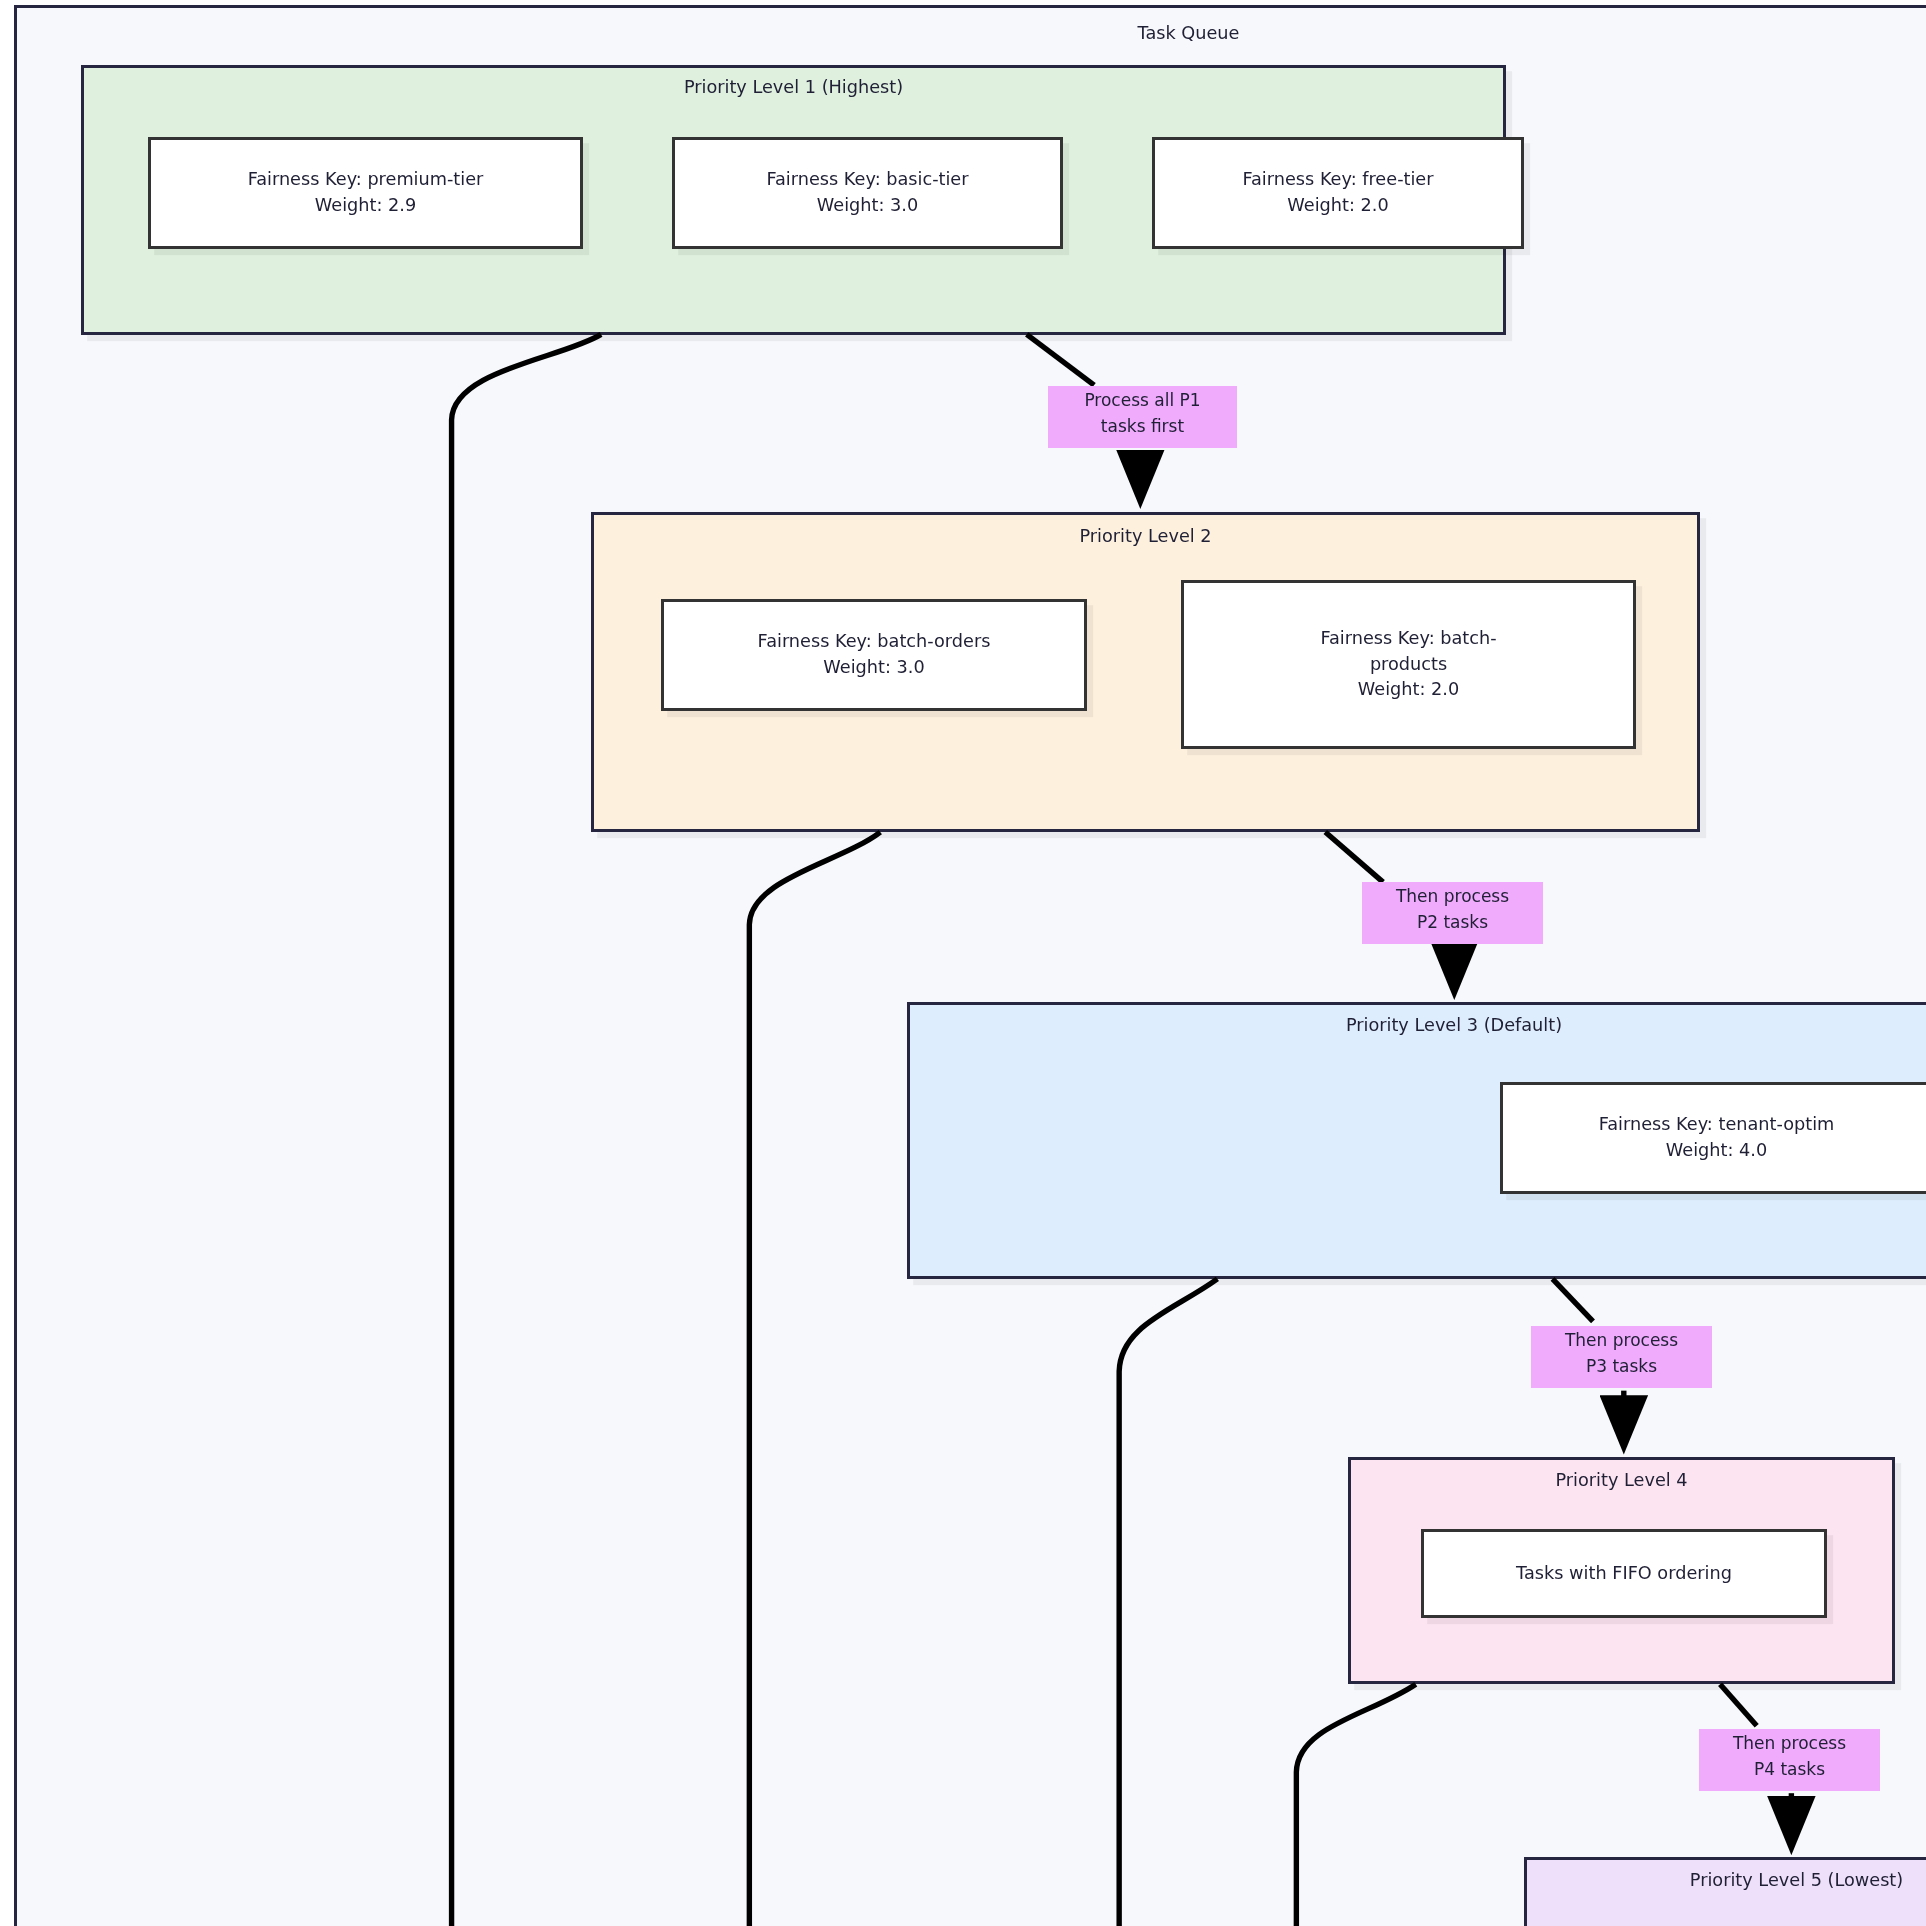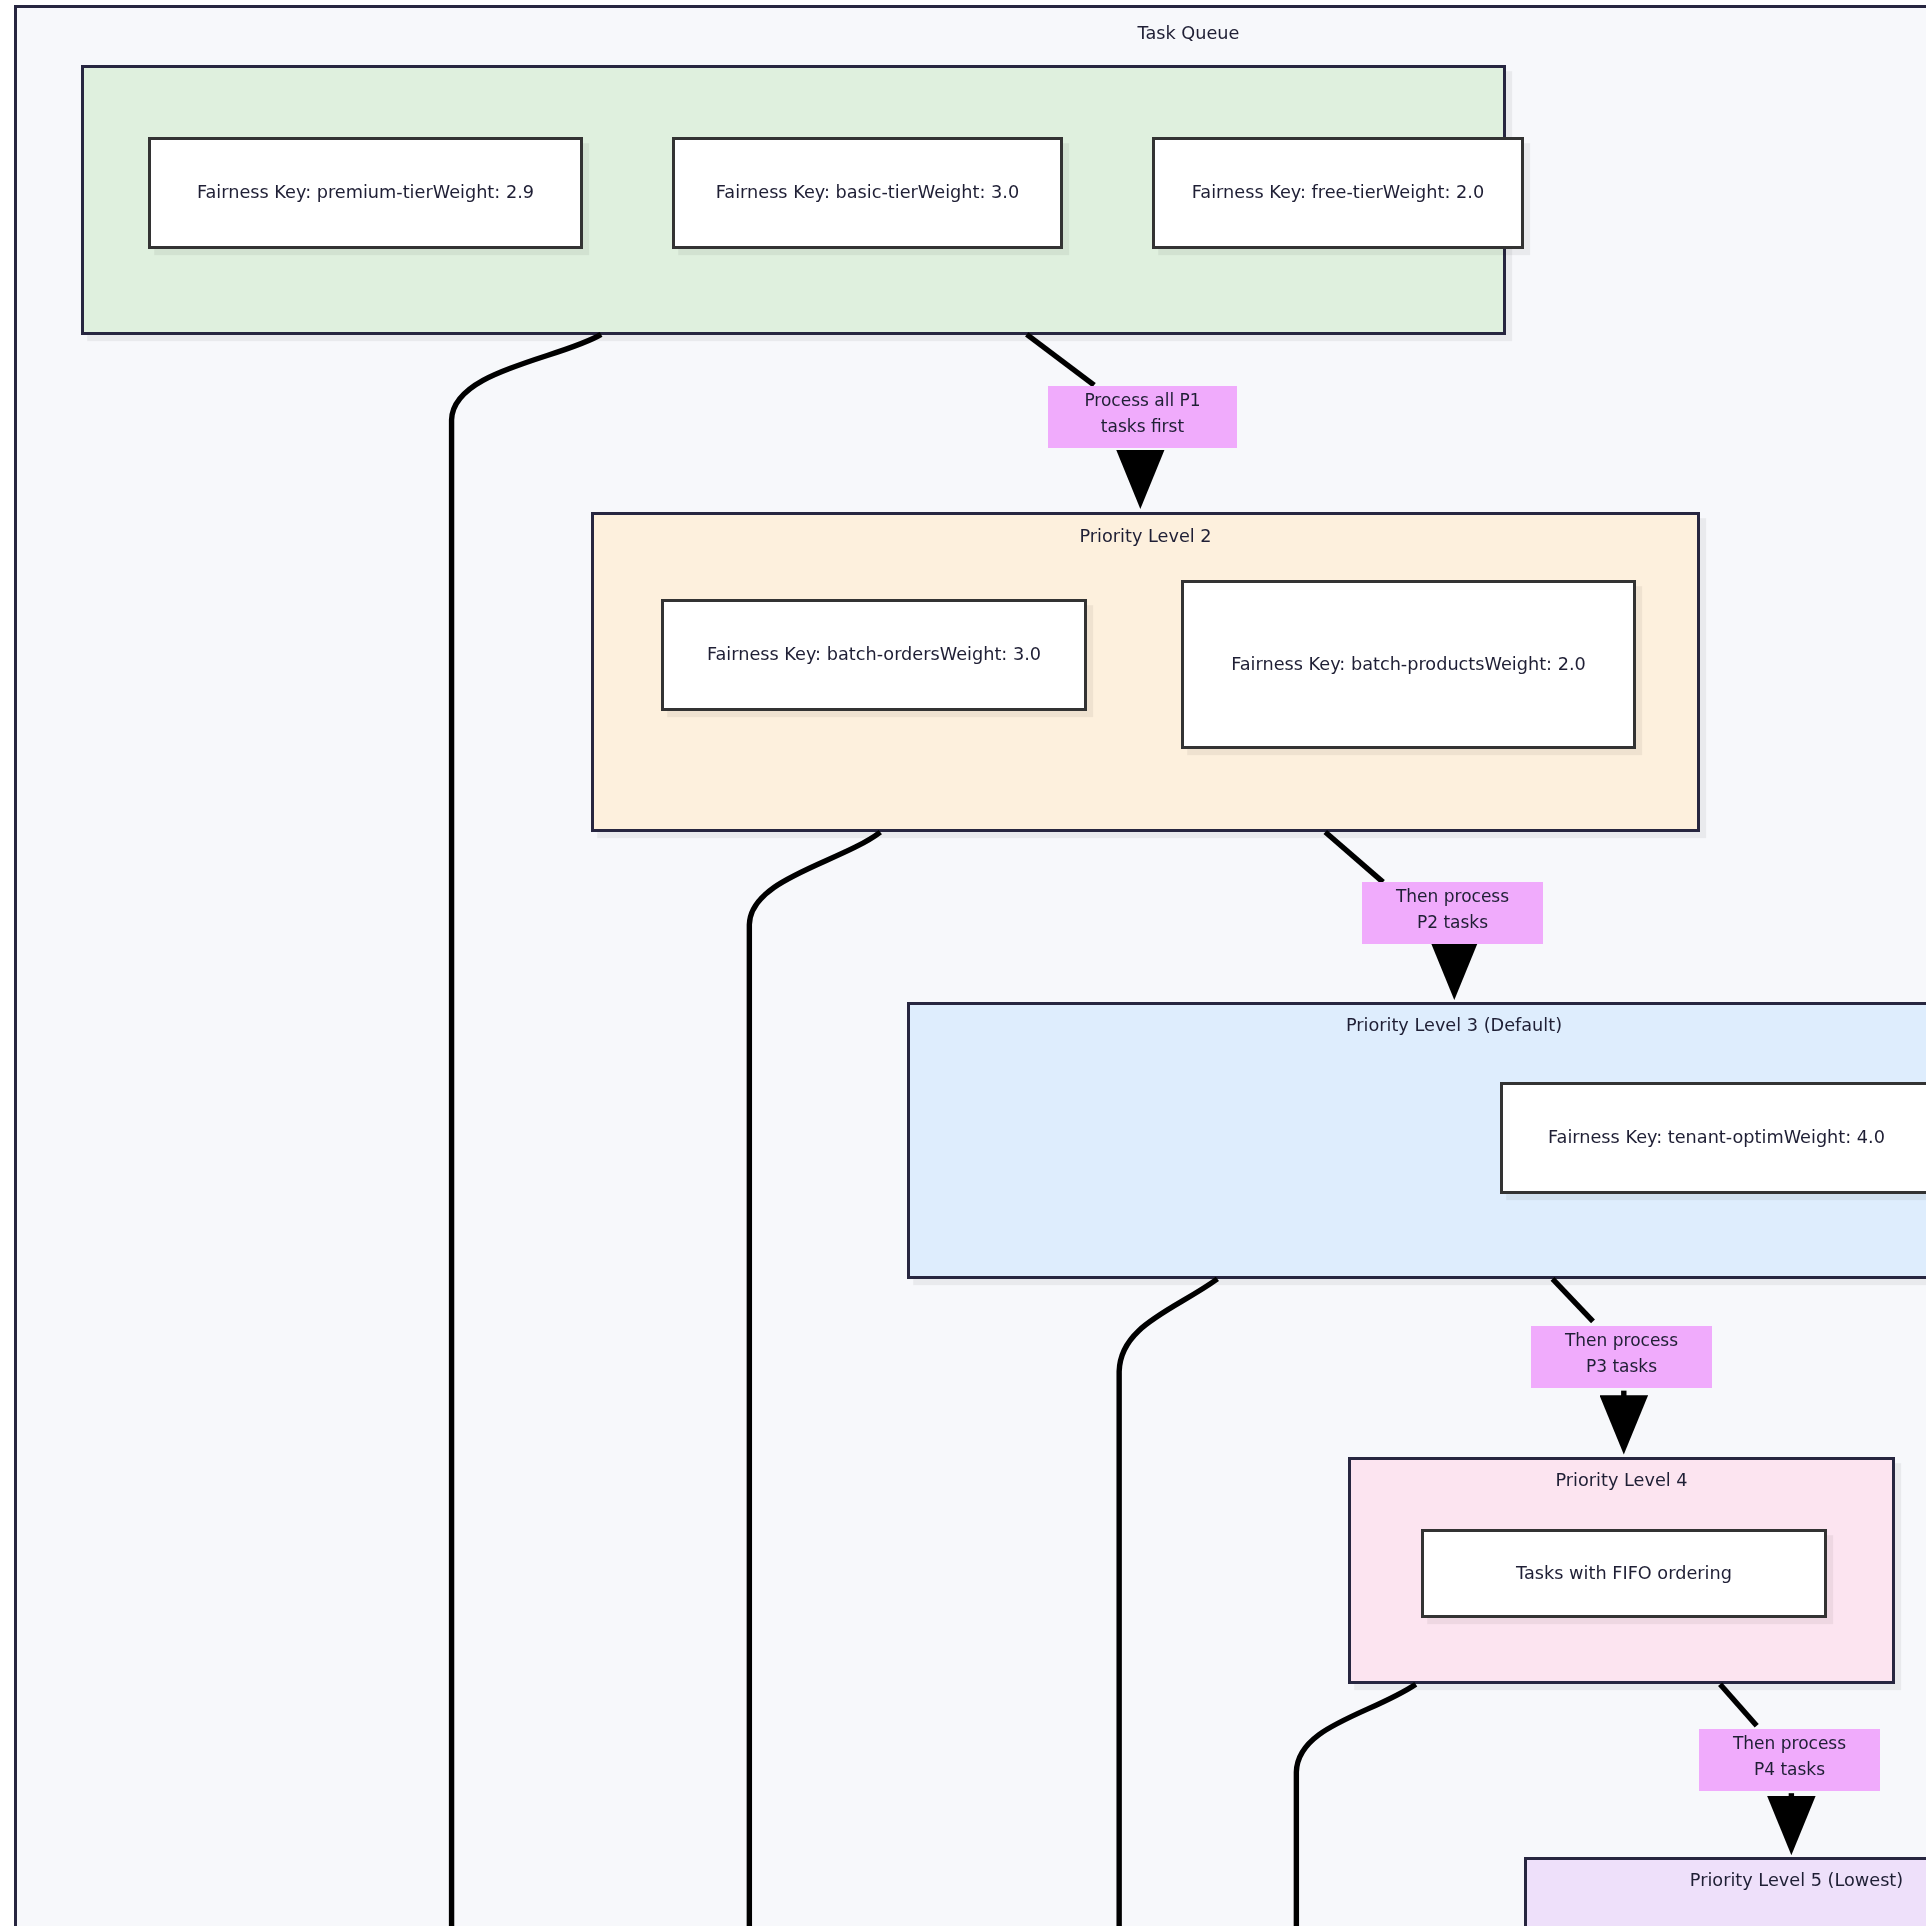--- a/index.html
+++ b/index.html
@@ -36,20 +36,21 @@
     text-align: center;
     color: #1f1f35;
     white-space: nowrap;
   }
   .node {
     position: absolute;
     box-sizing: border-box;
     background: #ffffff;
     border: 3.5px solid #333333;
     display: flex;
+    flex-direction: column;
     align-items: center;
     justify-content: center;
     text-align: center;
     color: #1f1f35;
     box-shadow: 6.2px 6.2px 0 0 rgba(0,0,0,0.055);
     line-height: 1.45;
   }
   .edge-label {
     position: absolute;
     background: #f0abfc;
@@ -69,20 +70,21 @@
 <body>
 
 <div id="stage">
 
   <div class="cluster" style="left:14px; top:5.4px; width:2349px; height:2112px; background:#f7f8fb;">
   </div>
   <div class="cluster-title t-outer" style="left:14px; top:23px; width:2349px;">Task Queue</div>
 
   <div class="cluster" style="left:81px; top:65px; width:1425px; height:270px; background:#dff0de;">
   </div>
+  <div class="cluster-title t-cluster" style="left:81px; top:77px; width:1425px;">Priority Level 1 (Highest)</div>
 
   <div class="node t-node" style="left:148px; top:137px; width:435px; height:112px;">
     <span>Fairness Key: premium-tier</span>
     <span>Weight: 2.9</span>
   </div>
 
   <div class="node t-node" style="left:672px; top:137px; width:391px; height:112px;">
     <span>Fairness Key: basic-tier</span>
     <span>Weight: 3.0</span>
   </div>

